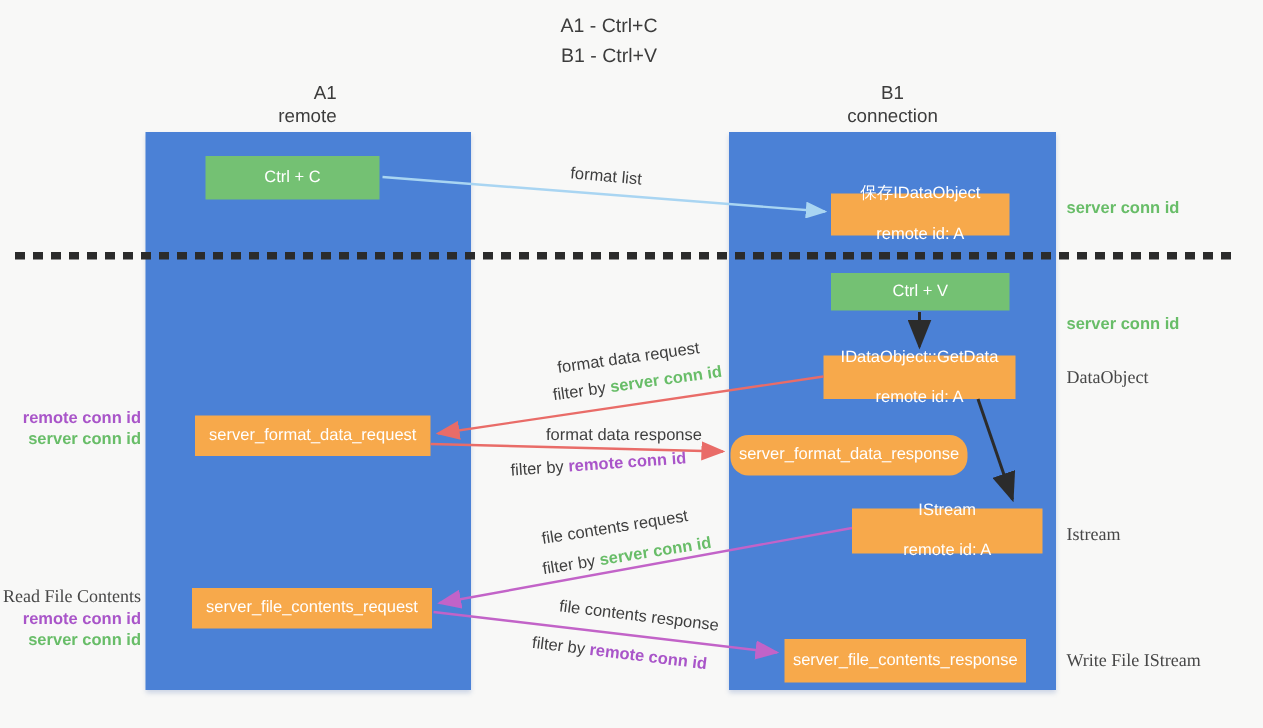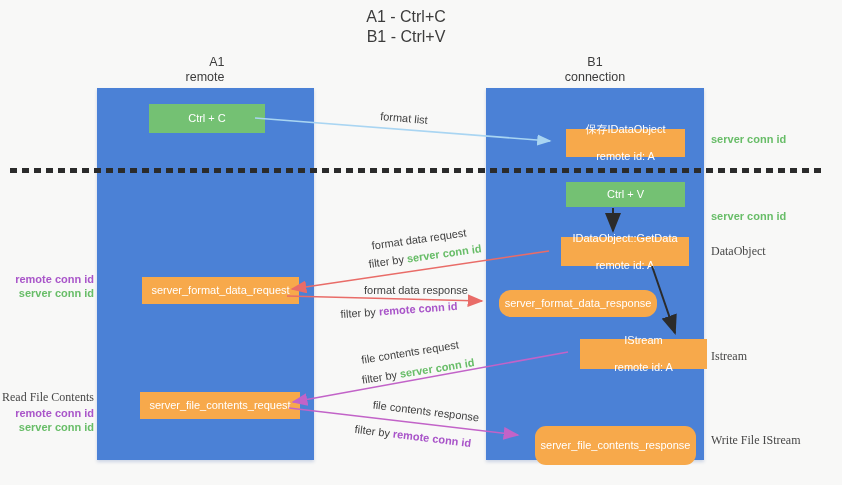--- a/index.html
+++ b/index.html
@@ -2,38 +2,38 @@
 <html><head>
 <meta charset="utf-8">
 <style>
   html,body { margin:0; padding:0; background:#f8f8f7; }
   .stage {
     position:relative; width:842px; height:485px; overflow:hidden;
     background:#f8f8f7; font-family:"Liberation Sans", sans-serif;
   }
   .title {
     position:absolute; left:406px; top:7px; transform:translateX(-50%);
-    text-align:center; font-size:16px; line-height:20px; color:#3c3c3c; z-index:6;
+    text-align:center; font-size:13px; line-height:20px; color:#3c3c3c; z-index:6;
   }
   .hdr {
     position:absolute; transform:translateX(-50%); text-align:center;
     font-size:12.5px; line-height:15px; color:#3c3c3c; z-index:6;
   }
   .col {
     position:absolute; background:#4b81d6; z-index:1;
     box-shadow:0 2px 3px rgba(80,110,180,0.25);
   }
   .dotted {
     position:absolute; left:10px; top:168px; width:814px; height:5px; z-index:2;
     background:repeating-linear-gradient(90deg,#2b2b2b 0 7px,transparent 7px 12px);
   }
   .node {
     position:absolute; color:#ffffff; display:flex; flex-direction:column;
     align-items:center; justify-content:center; text-align:center;
-    font-size:11px; line-height:13px; z-index:4; white-space:nowrap;margin-left:12px;
+    font-size:11px; line-height:13px; z-index:4; white-space:nowrap;
   }
   .green  { background:#74c173; }
   .orange { background:#f7a94b;gap:14px; }
   .overlay { position:absolute; left:0; top:0; z-index:5; pointer-events:none; }
   .elabel {
     position:absolute; white-space:nowrap; font-size:11px; color:#3f3f3f; z-index:6;
   }
   .accent-green  { color:#68bd68; font-weight:bold; }
   .accent-purple { color:#a955c9; font-weight:bold; }
   .side { position:absolute; white-space:nowrap; z-index:6; font-size:11px; }
@@ -95,21 +95,21 @@
 
   <div class="node orange" style="left:568px; top:339px; width:127px; height:30px;">
     <div>IStream</div>
     <div>remote id: A</div>
   </div>
 
   <div class="node orange" style="left:128px; top:392px; width:160px; height:27px;justify-content:center;">
     <div>server_file_contents_request</div>
   </div>
 
-  <div class="node orange" style="left:523px; top:426px; width:161px; height:39px;border-radius:11px;">
+  <div class="node orange" style="left:523px; top:426px; width:161px; height:29px;">
     <div>server_file_contents_response</div>
   </div>
 
   <svg class="overlay" width="842" height="485" viewBox="0 0 842 485">
     <defs>
       <marker id="m-blue" markerWidth="9" markerHeight="7" refX="8" refY="3.5" orient="auto">
         <path d="M0,0 L9,3.5 L0,7 Z" fill="#a9d5f2"></path>
       </marker>
       <marker id="m-black" markerWidth="10" markerHeight="8" refX="9" refY="4" orient="auto">
         <path d="M0,0 L10,4 L0,8 Z" fill="#2b2b2b"></path>

